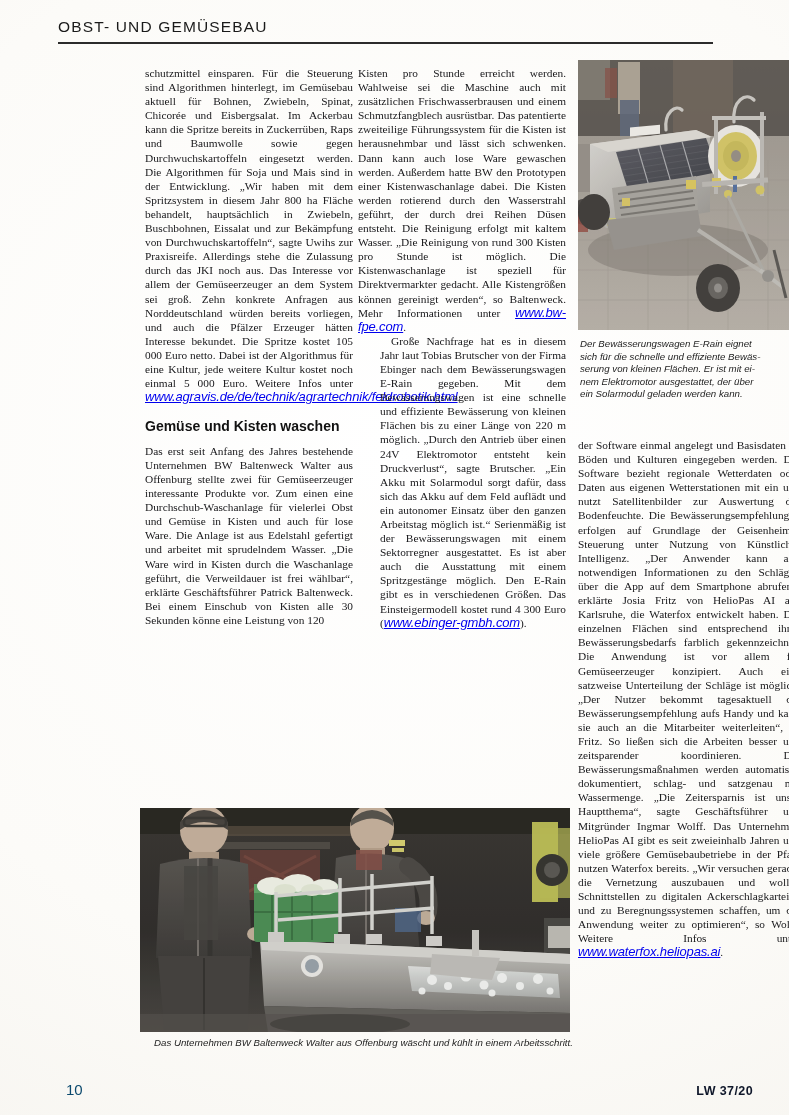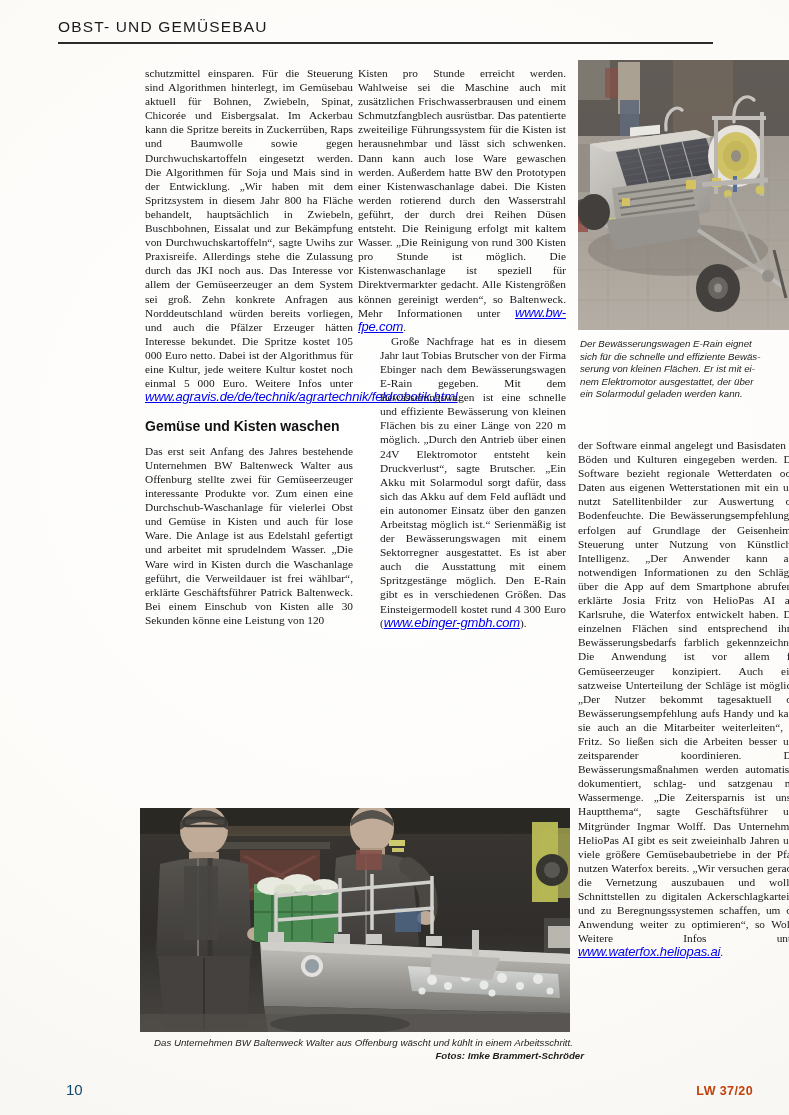--- a/index.html
+++ b/index.html
@@ -156,21 +156,21 @@
     color: #0c4a6e;
   }
   .issue {
     position: absolute;
     right: 36px;
     top: 1084px;
     font-family: "Liberation Sans", sans-serif;
     font-weight: bold;
     font-size: 12.5px;
     letter-spacing: 0.4px;
-    color: #c2410c;
+    color: #0f172a;
   }
 
   
   .ph-svg { display: block; width: 100%; height: 100%; }
 </style>
 </head>
 <body>
 
 <div class="page"></div>
 
@@ -457,20 +457,16 @@
 
     <rect x="0" y="206" width="430" height="18" fill="#4a453f" opacity="0.6"></rect>
     <ellipse cx="200" cy="216" rx="70" ry="10" fill="#2a2724" opacity="0.55"></ellipse>
 
     <rect x="0" y="0" width="430" height="224" fill="#e6e1d6" opacity="0.07"></rect>
   </svg>
 </div>
 
 <div class="caption" id="caption-washing">
   <div>Das Unternehmen BW Baltenweck Walter aus Offenburg wäscht und kühlt in einem Arbeitsschritt.</div>
-  <div class="cap-row">
-    <span></span>
-    <span class="credit">Fotos: Imke Brammert-Schröder</span>
-  </div>
 </div>
 
 <div class="folio">10</div>
 <div class="issue">LW 37/20</div>
 
 </body></html>

